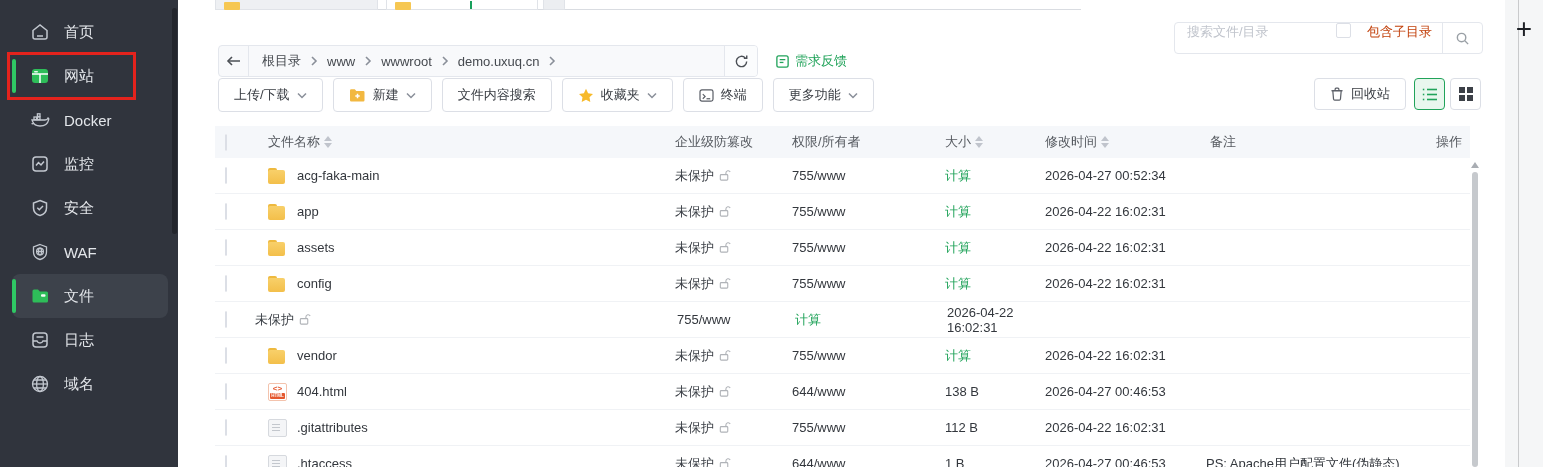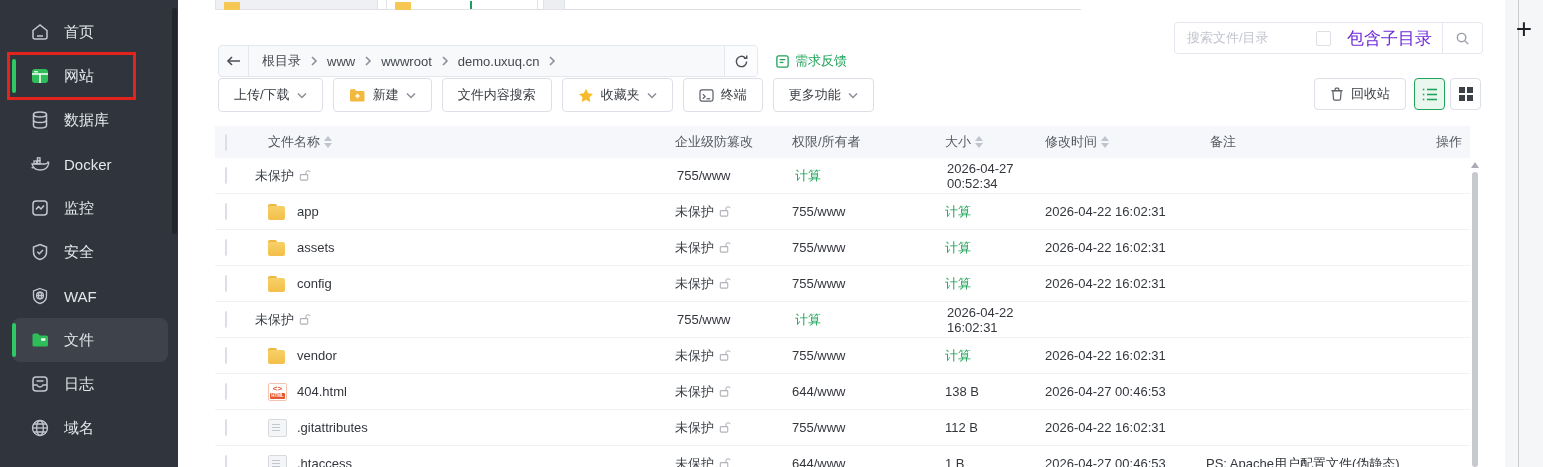--- a/index.html
+++ b/index.html
@@ -45,24 +45,24 @@
   .crumbs { display:flex; align-items:center; padding:0 4px; flex:1; }
   .crumb { font-size:13px; color:#45494f; padding:0 9px; white-space:nowrap; cursor:pointer; }
   .crumb-sep { color:#8a8f99; display:flex; align-items:center; }
   .crumb-refresh { width:33px; display:flex; align-items:center; justify-content:center;
     border-left:1px solid #e4e7ed; background:#fbfcfd; cursor:pointer; }
   .feedback { display:flex; align-items:center; gap:5px; margin-left:17px;
     color:#21a35a; font-size:13px; cursor:pointer; }
 
   
   .searchbox { position:absolute; top:22px; left:996px; width:309px; height:32px;
-    border:1px solid #e4e7ed; border-radius:4px; display:flex; align-items:center; background:#fff; }
+    border:1px solid #e4e7ed; border-radius:4px; display:flex; align-items:flex-start; background:#fff; }
   .searchbox .ph { flex:1; padding-left:12px; font-size:13px; color:#c0c4cc; }
   .cbx { width:15px; height:15px; border:1px solid #dcdfe6; border-radius:2px; background:#fff; flex:0 0 15px; cursor:pointer; }
-  .searchbox .cbx-label { font-size:17px; color:#6d28d9; margin:0 10px 0 16px; white-space:nowrap; }
+  .searchbox .cbx-label { font-size:13px; color:#c2410c; margin:0 10px 0 16px; white-space:nowrap; }
   .search-btn { width:40px; align-self:stretch; border-left:1px solid #e4e7ed;
     display:flex; align-items:center; justify-content:center; cursor:pointer; }
 
   
   .toolbar { position:absolute; top:78px; left:40px; height:34px; display:flex; gap:10px; }
   .tbtn { height:34px; display:flex; align-items:center; gap:7px; padding:0 15px;
     border:1px solid #dcdfe6; border-radius:4px; background:#fff; font-size:13px;
     color:#383c42; cursor:pointer; white-space:nowrap; }
   .toolbar-right { position:absolute; top:78px; right:62px; display:flex; gap:8px; align-items:center; }
   .vtoggle { width:31px; height:32px; border:1px solid #dcdfe6; border-radius:4px;
@@ -139,28 +139,20 @@
         <span class="abar"></span>
         <svg width="20" height="20" viewBox="0 0 20 20">
             <rect x="2" y="3" width="16" height="14" rx="3" fill="#2ebd59"></rect>
             <line x1="2" y1="8" x2="18" y2="8" stroke="#fff" stroke-width="1.5"></line>
             <line x1="10" y1="8" x2="10" y2="17" stroke="#fff" stroke-width="1.5"></line>
             <rect x="4" y="5" width="4" height="1.6" rx="0.8" fill="#fff" opacity="0.9"></rect>
           </svg>
         <span>网站</span>
       </div>
 
-      <div class="side-item">
-        <svg width="20" height="20" viewBox="0 0 20 20" fill="none" stroke="#c2c7cf" stroke-width="1.5">
-            <ellipse cx="10" cy="4.5" rx="6.5" ry="2.5"></ellipse>
-            <path d="M3.5 4.5 V15.5 c0 1.4 2.9 2.5 6.5 2.5 s6.5 -1.1 6.5 -2.5 V4.5"></path>
-            <path d="M3.5 10 c0 1.4 2.9 2.5 6.5 2.5 s6.5 -1.1 6.5 -2.5"></path>
-          </svg>
-        <span>数据库</span>
-      </div>
 
       <div class="side-item">
         <svg width="20" height="20" viewBox="0 0 20 20" fill="none" stroke="#c2c7cf" stroke-width="1.3">
             <path d="M2 10 h13 c1.5 0 2.6 -0.8 3 -2 c0.8 0.2 1 1 0.6 1.8 c-0.8 3.8 -4 6.2 -8.6 6.2 c-3.6 0 -6.3 -1.7 -7.4 -4.5 Z"></path>
             <rect x="4" y="7" width="2.6" height="2.6"></rect>
             <rect x="7.4" y="7" width="2.6" height="2.6"></rect>
             <rect x="7.4" y="3.8" width="2.6" height="2.6"></rect>
             <path d="M1.5 13.5 c0.8 0.4 1.6 0.3 2.3 -0.3"></path>
           </svg>
         <span>Docker</span>
@@ -403,20 +395,24 @@
               <i class="up"></i>
               <i class="dn"></i>
             </span>
         </div>
         <div class="hd-note"><span>备注</span></div>
         <div class="hd-action"><span>操作</span></div>
       </div>
 
       <div class="trow tr">
         <div class="cell-check"><span class="cbx"></span></div>
+        <div class="namecell">
+            <span class="ic ic-folder"></span>
+            <span>acg-faka-main</span>
+          </div>
         <div class="tamper">
             <span>未保护</span>
             <svg width="13" height="13" viewBox="0 0 14 14" fill="none" stroke="#b0b3b8" stroke-width="1.2">
               <rect x="2.5" y="6" width="8" height="6" rx="1"></rect>
               <path d="M8.5 6 V4.2 a2.4 2.4 0 0 1 4.6 -0.9"></path>
             </svg>
           </div>
         <div style="padding-left:2px">755/www</div>
         <div style="padding-left:5px"><span class="size-link">计算</span></div>
         <div style="padding-left:7px">2026-04-27 00:52:34</div>

